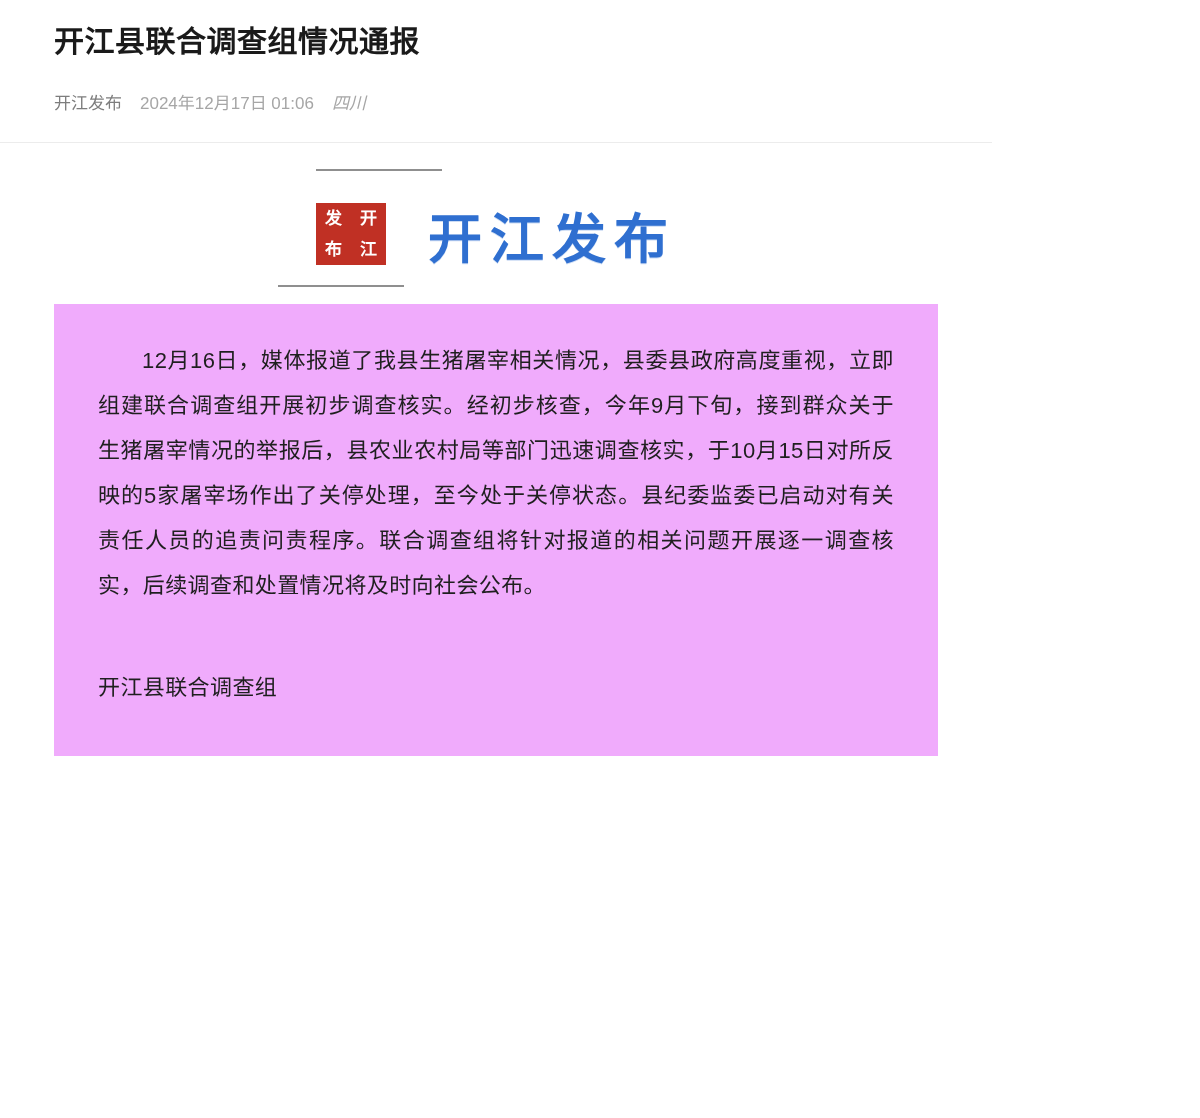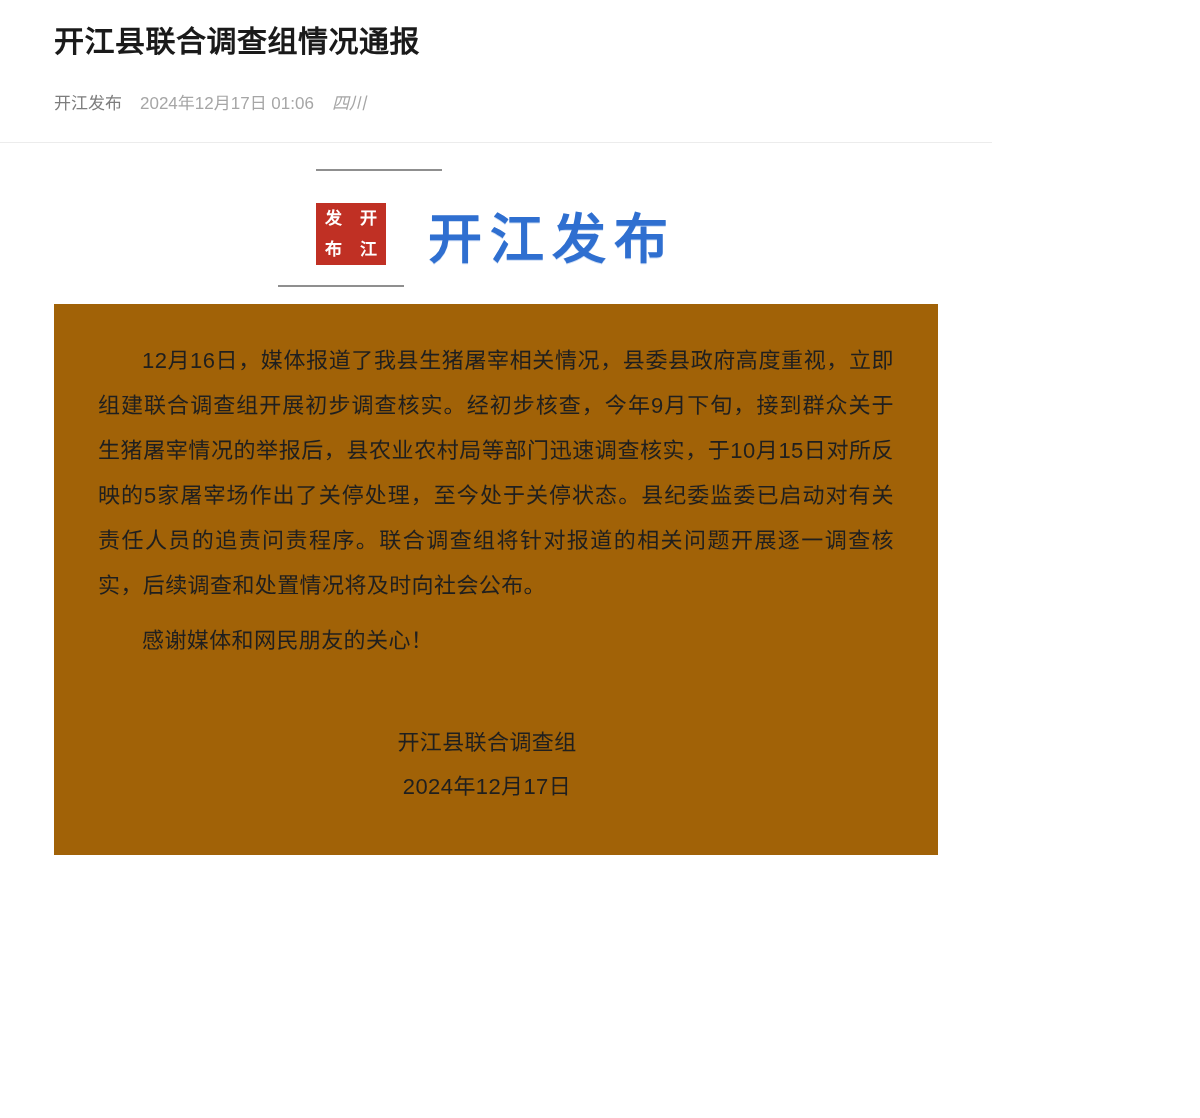--- a/index.html
+++ b/index.html
@@ -115,38 +115,38 @@
   .doc-heading {
     text-align: center;
     font-size: 28px;
     font-weight: 700;
     color: #2f6fd0;
     letter-spacing: 3px;
     padding: 22px 0 34px 0;
   }
 
   .doc-content {
-    background: #a16207;
+    background: #f0abfc;
     padding: 34px 44px 46px 44px;
   }
   .doc-content p {
     margin: 0 0 10px 0;
     font-size: 22px;
     line-height: 2.05;
     color: #1f1f1f;
     text-align: justify;
     text-indent: 2em;
     letter-spacing: 0.4px;
   }
   .doc-content p.last-para {
     margin-bottom: 0;
   }
   .sign-block {
     margin-top: 58px;
-    text-align: center;
+    text-align: left;
   }
   .sign-block div {
     font-size: 22px;
     line-height: 2.0;
     color: #1f1f1f;
     letter-spacing: 0.4px;
     padding-right: 18px;
   }
 </style>
 </head>
@@ -180,22 +180,20 @@
           <span>布</span>
           <span>江</span>
         </div>
         <div class="brand-text">开江发布</div>
       </div>
     </div>
 
 
     <div class="doc-content">
       <p>12月16日，媒体报道了我县生猪屠宰相关情况，县委县政府高度重视，立即组建联合调查组开展初步调查核实。经初步核查，今年9月下旬，接到群众关于生猪屠宰情况的举报后，县农业农村局等部门迅速调查核实，于10月15日对所反映的5家屠宰场作出了关停处理，至今处于关停状态。县纪委监委已启动对有关责任人员的追责问责程序。联合调查组将针对报道的相关问题开展逐一调查核实，后续调查和处置情况将及时向社会公布。</p>
-      <p class="last-para">感谢媒体和网民朋友的关心！</p>
 
       <div class="sign-block">
         <div>开江县联合调查组</div>
-        <div>2024年12月17日</div>
       </div>
     </div>
 
   </div>
 </div>
 
 </body></html>

